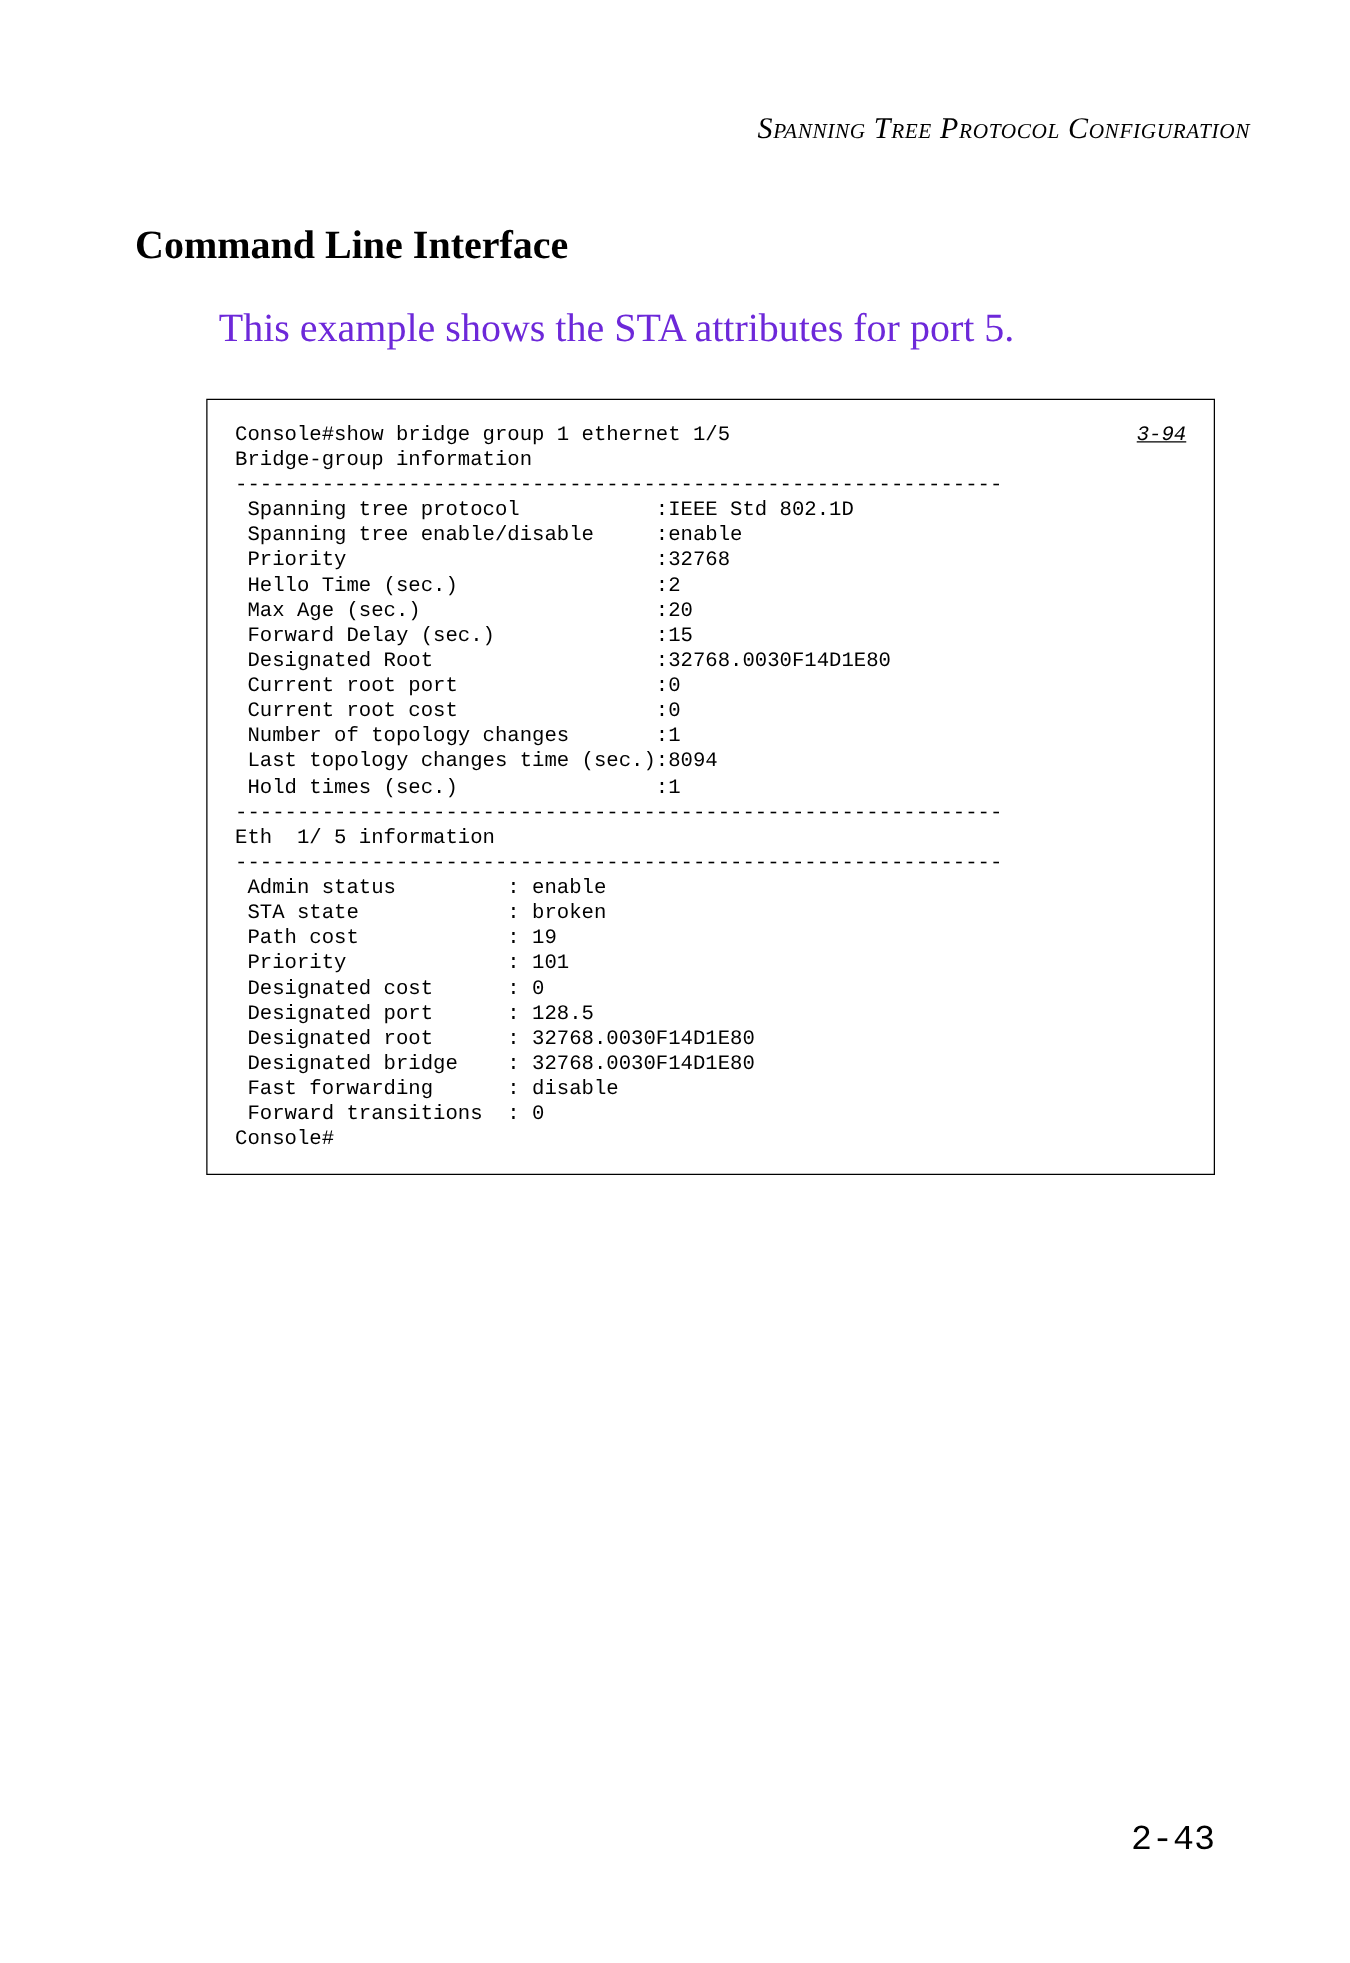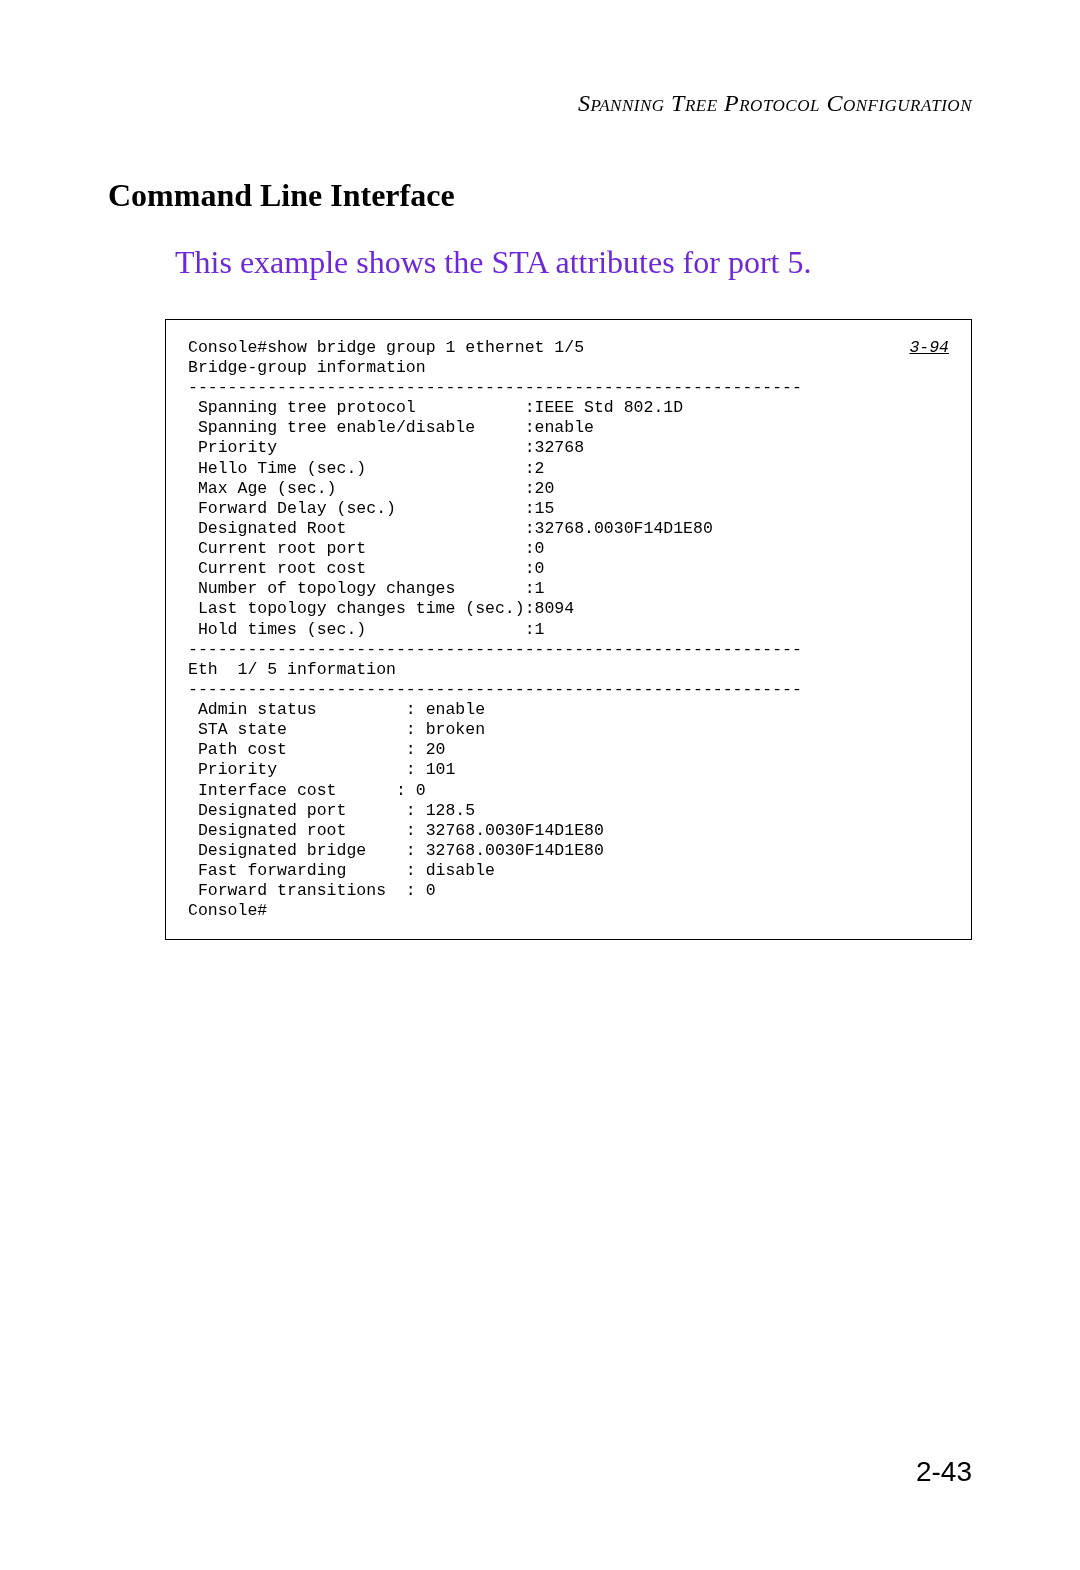--- a/index.html
+++ b/index.html
@@ -9,21 +9,21 @@
     }
     body {
       width: 1080px;
       height: 1570px;
       background: #fff;
       font-family: Georgia, 'Times New Roman', serif;
       position: relative;
     }
     .page-header {
       text-align: right;
-      padding: 90px 108px 0 0;
+      padding: 90px 80px 0 0;
       font-style: italic;
       font-variant: small-caps;
       font-size: 24px;
       letter-spacing: 0.5px;
       color: #000;
     }
     .section-heading {
       font-family: Georgia, 'Times New Roman', serif;
       font-weight: bold;
       font-size: 32px;
@@ -52,21 +52,21 @@
       right: 22px;
       top: 18px;
       font-style: italic;
       text-decoration: underline;
     }
     .page-number {
       position: absolute;
       bottom: 82px;
       right: 108px;
       font-size: 28px;
-      font-family: Liberation Sans, sans-serif;
+      font-family: Liberation Mono, monospace;
     }
   </style>
 </head>
 <body>
 
 <div class="page-header">
   <span>Spanning Tree Protocol Configuration</span>
 </div>
 
 <div class="section-heading">
@@ -90,23 +90,23 @@
 <span><span> Current root port                </span><span>:0</span></span>
 <span><span> Current root cost                </span><span>:0</span></span>
 <span><span> Number of topology changes       </span><span>:1</span></span>
 <span><span> Last topology changes time (sec.)</span><span>:8094</span></span>
 <span><span> Hold times (sec.)                </span><span>:1</span></span>
 <span>--------------------------------------------------------------</span>
 <span>Eth  1/ 5 information</span>
 <span>--------------------------------------------------------------</span>
 <span><span> Admin status         </span><span>: enable</span></span>
 <span><span> STA state            </span><span>: broken</span></span>
-<span><span> Path cost            </span><span>: 20</span></span>
+<span><span> Path cost            </span><span>: 19</span></span>
 <span><span> Priority             </span><span>: 101</span></span>
-<span><span> Interface cost      </span><span>: 0</span></span>
+<span><span> Designated cost      </span><span>: 0</span></span>
 <span><span> Designated port      </span><span>: 128.5</span></span>
 <span><span> Designated root      </span><span>: 32768.0030F14D1E80</span></span>
 <span><span> Designated bridge    </span><span>: 32768.0030F14D1E80</span></span>
 <span><span> Fast forwarding      </span><span>: disable</span></span>
 <span><span> Forward transitions  </span><span>: 0</span></span>
 <span>Console#</span></div>
 
 <div class="page-number">
   <span>2-43</span>
 </div>

